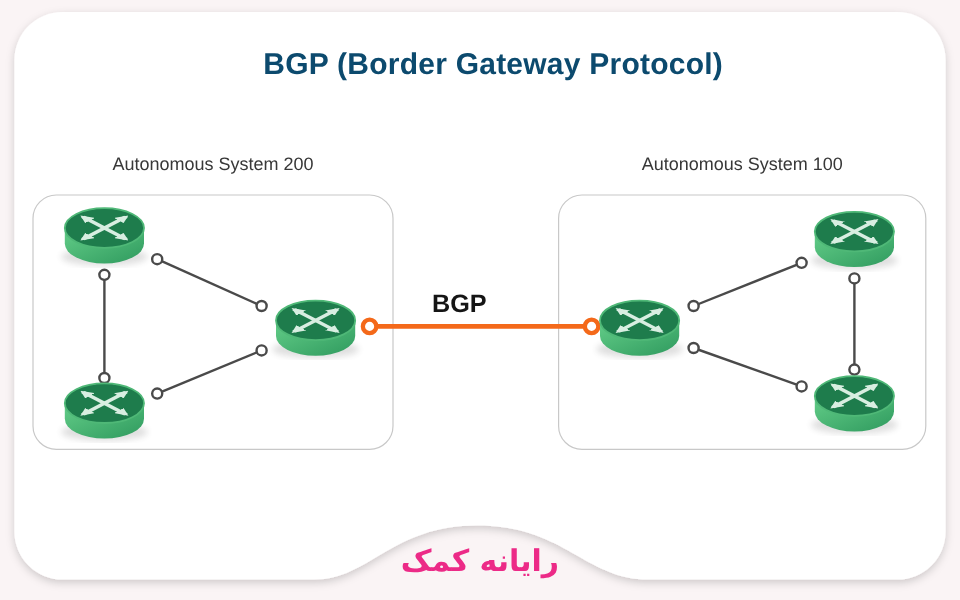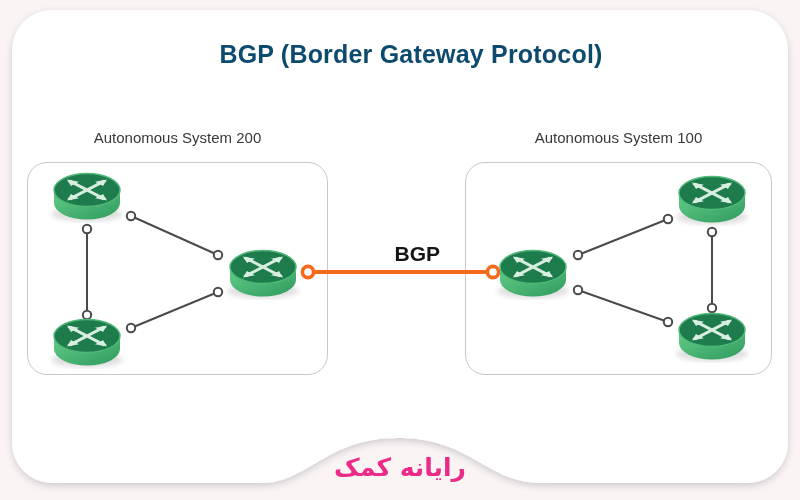--- a/index.html
+++ b/index.html
@@ -24,21 +24,21 @@
 
   .as-box{
     position:absolute;top:162px;height:213px;
     background:#ffffff;border:1.6px solid #c8c8c8;border-radius:20px;
     box-sizing:border-box;
   }
   .as-box.left{left:27px;width:301px;}
   .as-box.right{left:465px;width:307px;}
 
   .bgp-label{
-    position:absolute;left:360px;top:242px;width:80px;text-align:right;
+    position:absolute;left:360px;top:242px;width:80px;text-align:left;
     font-size:21px;font-weight:bold;color:#151515;
   }
 
   .footer-logo{
     position:absolute;left:0;top:453px;width:800px;text-align:center;
     direction:rtl;unicode-bidi:embed;
     font-family:"DejaVu Sans",sans-serif;
     font-size:25px;font-weight:bold;color:#ec2a87;
   }
 </style>

